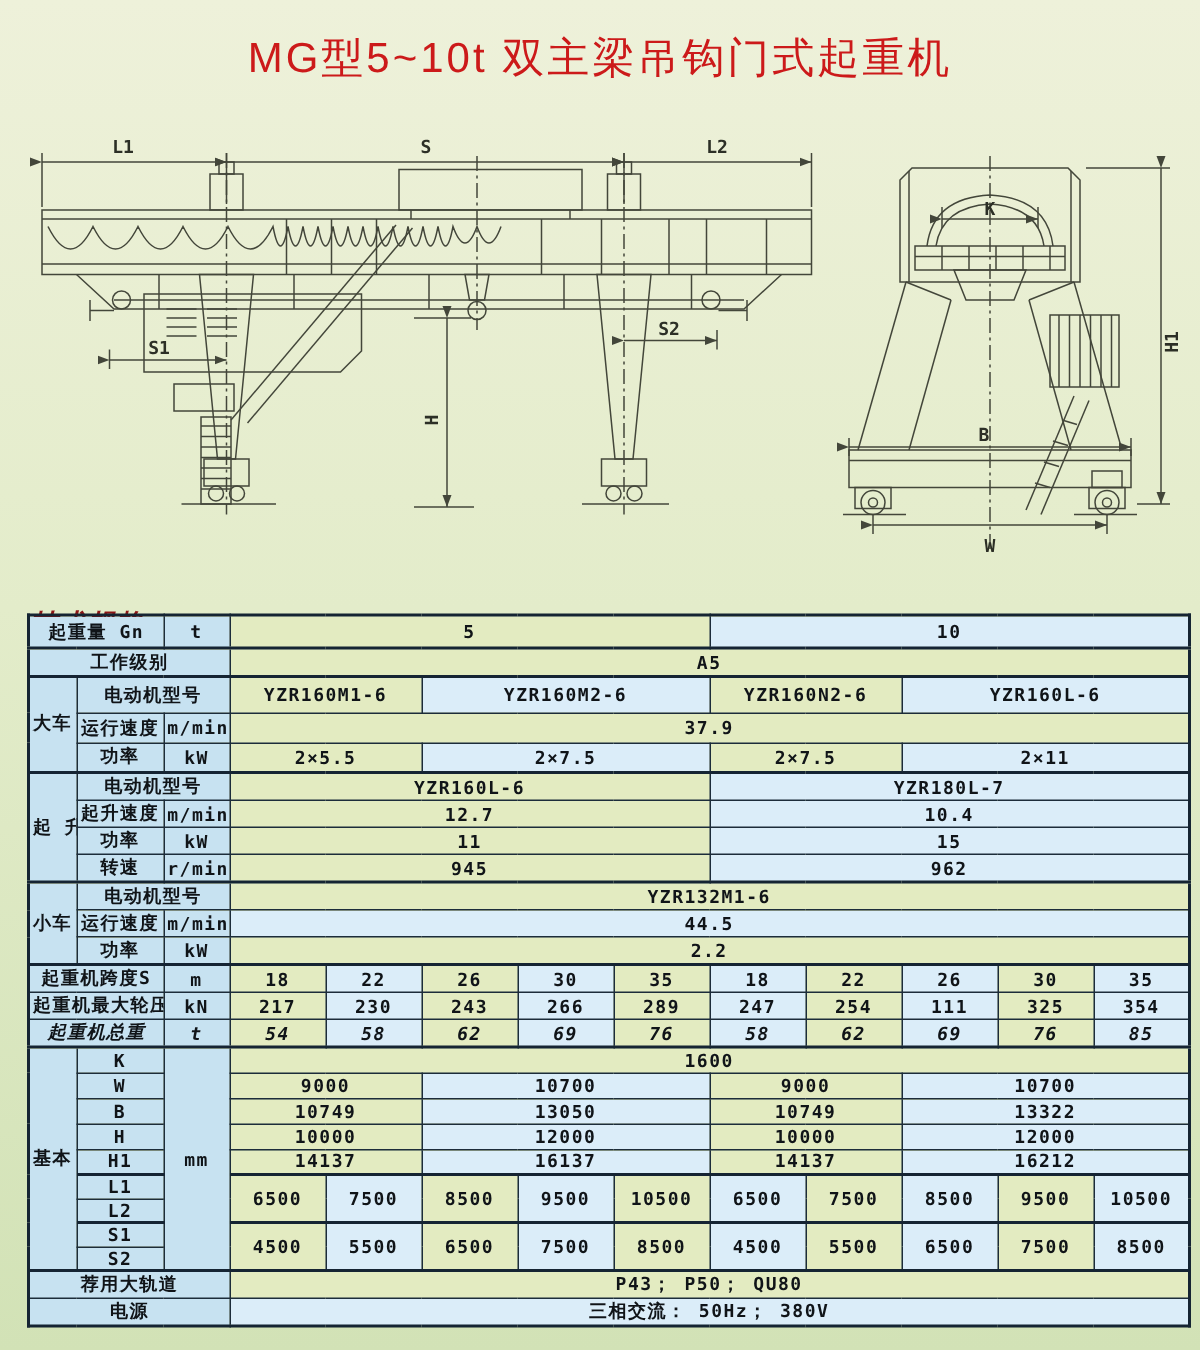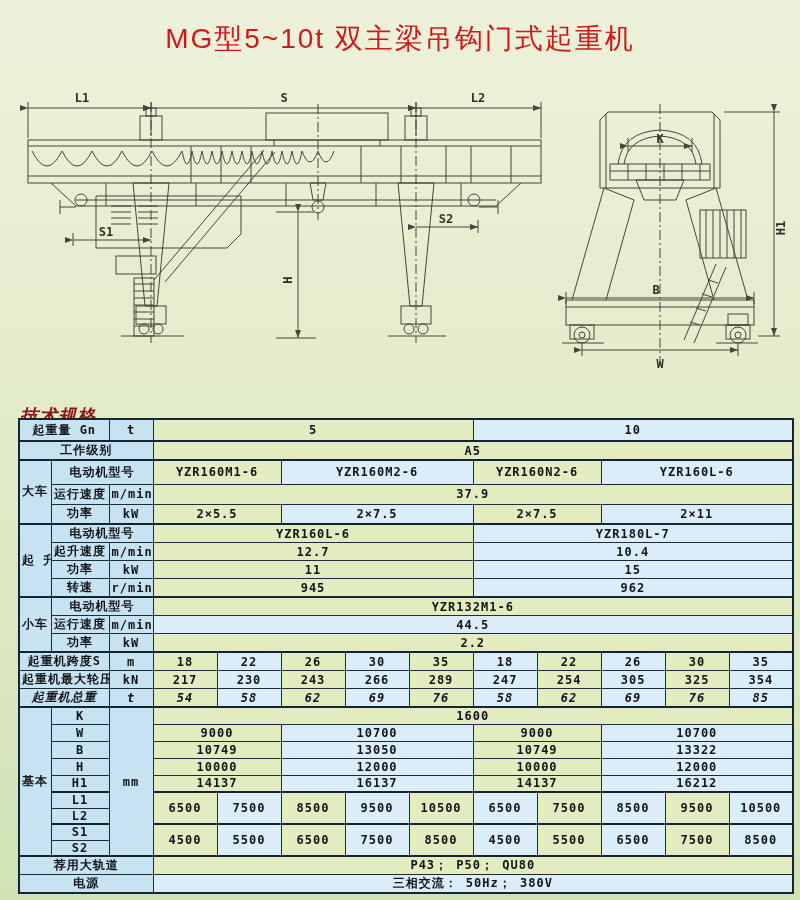--- a/index.html
+++ b/index.html
@@ -14,21 +14,21 @@
   }
   .drawing{position:absolute;top:88px;}
   .drawing.front{left:16px;}
   .drawing.side{left:548px;}
   svg text{font-family:"DejaVu Sans Mono","Liberation Mono",monospace;font-size:12px;font-weight:bold;fill:#2c2f26;}
   .section-heading{
     position:absolute;top:404px;left:20px;
     font-size:18px;font-weight:bold;color:#8d1515;letter-spacing:1px;font-style:italic;
   }
   table.spec{
-    position:absolute;top:418px;left:18px;width:772px;
+    position:absolute;top:409px;left:18px;width:772px;
     border-collapse:collapse;table-layout:fixed;
   }
   table.spec td{
     border:1px solid #1c2c3a;padding:0 2px;text-align:center;vertical-align:middle;
     font-size:12px;font-weight:bold;color:#101418;overflow:hidden;white-space:nowrap;
     font-family:"DejaVu Sans Mono","Liberation Mono",monospace;letter-spacing:1px;
   }
   table.spec{border:2px solid #152433;}
   td.h{background:#c7e2f1;font-family:"Liberation Sans","DejaVu Sans",sans-serif;letter-spacing:0;}
   td.u{background:#c7e2f1;font-size:11px;letter-spacing:0;}
@@ -355,21 +355,21 @@
         <tr style="height: 17px;">
           <td class="h" colspan="2">起重机最大轮压</td>
           <td class="u">kN</td>
           <td class="g">217</td>
           <td class="b">230</td>
           <td class="g">243</td>
           <td class="b">266</td>
           <td class="g">289</td>
           <td class="b">247</td>
           <td class="g">254</td>
-          <td class="b">305</td>
+          <td class="b">111</td>
           <td class="g">325</td>
           <td class="b">354</td>
         </tr>
         <tr style="height: 17px; font-style: italic;">
           <td class="h" colspan="2">起重机总重</td>
           <td class="u">t</td>
           <td class="g">54</td>
           <td class="b">58</td>
           <td class="g">62</td>
           <td class="b">69</td>

